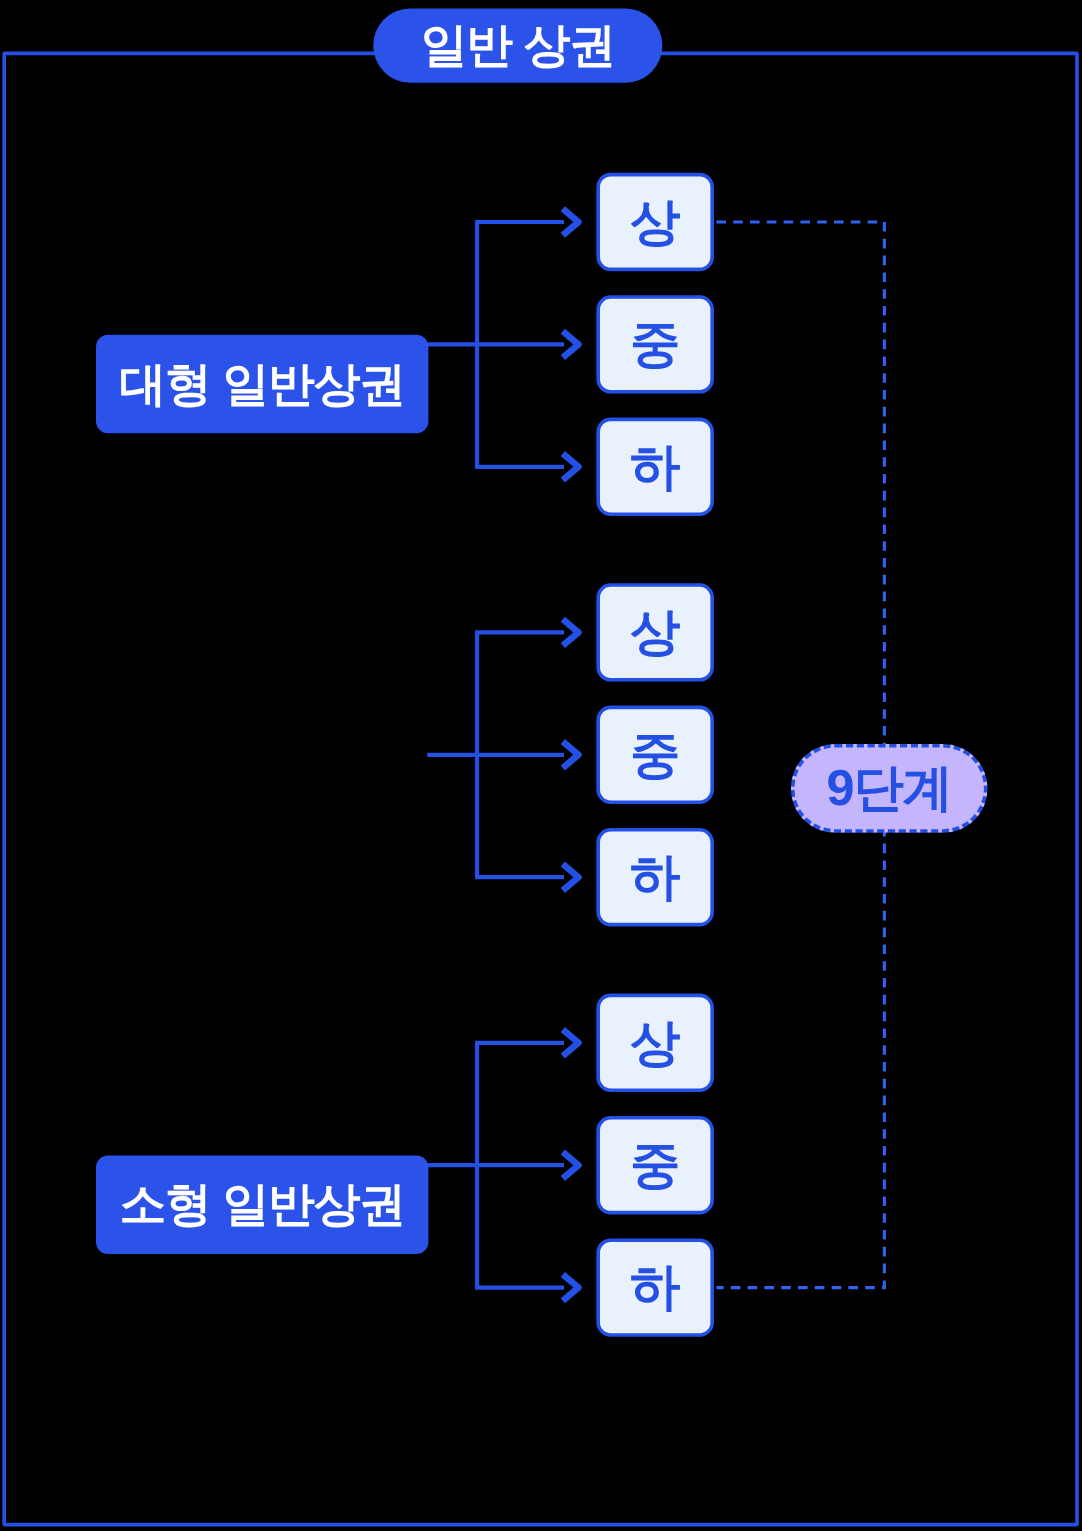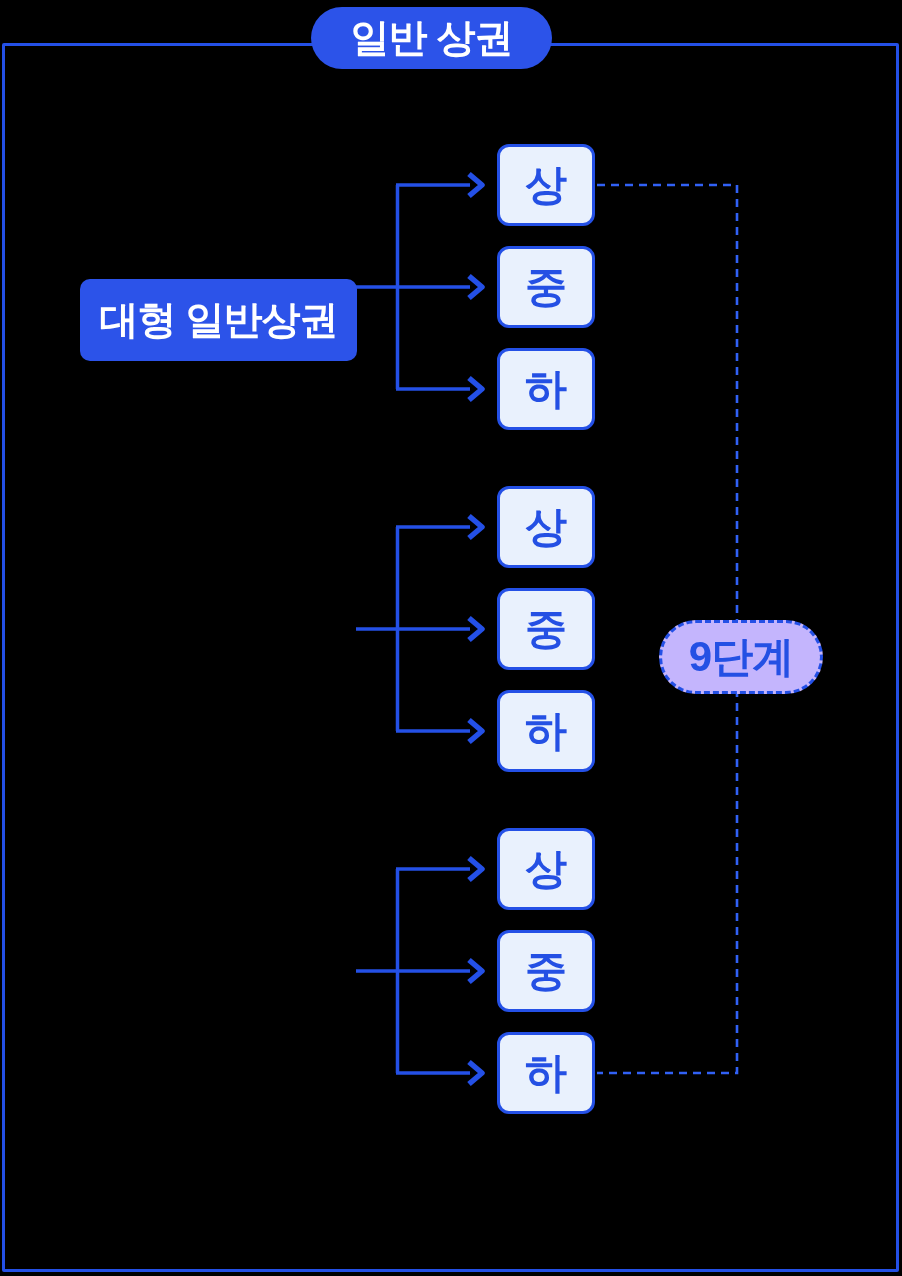--- a/index.html
+++ b/index.html
@@ -133,20 +133,23 @@
     </g>
   </svg>
 
   <div class="title-pill">
     <span>일반 상권</span>
   </div>
 
   <div class="group-box g1">
     <span>대형 일반상권</span>
   </div>
+  <div class="group-box g3">
+    <span>소형 일반상권</span>
+  </div>
 
   <div class="level-box lv-g1-r1">
     <span>상</span>
   </div>
   <div class="level-box lv-g1-r2">
     <span>중</span>
   </div>
   <div class="level-box lv-g1-r3">
     <span>하</span>
   </div>

